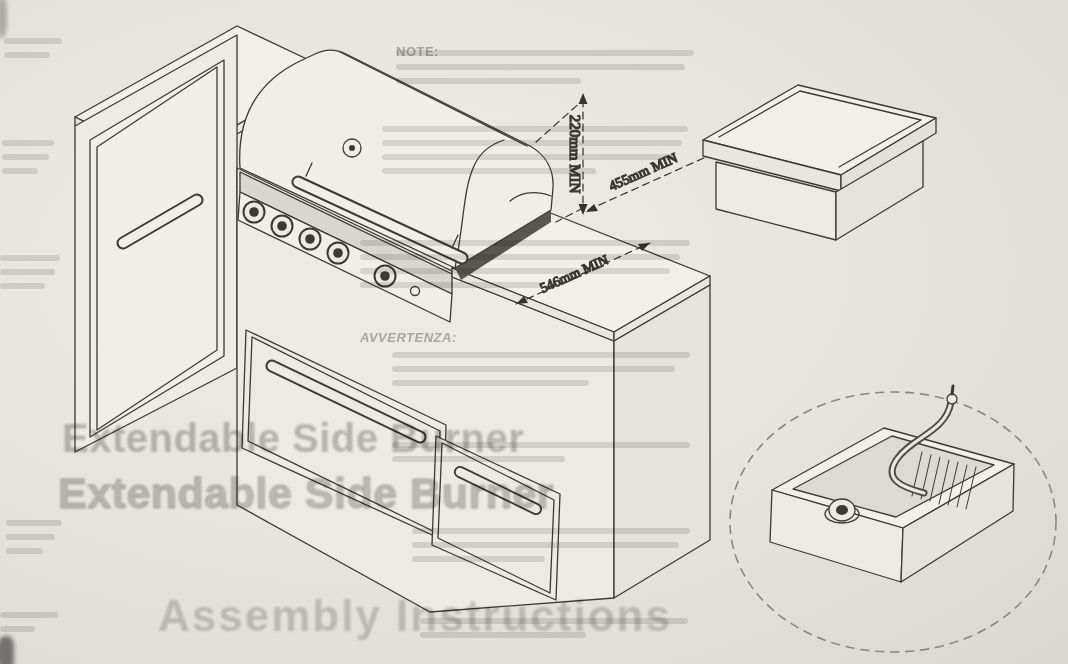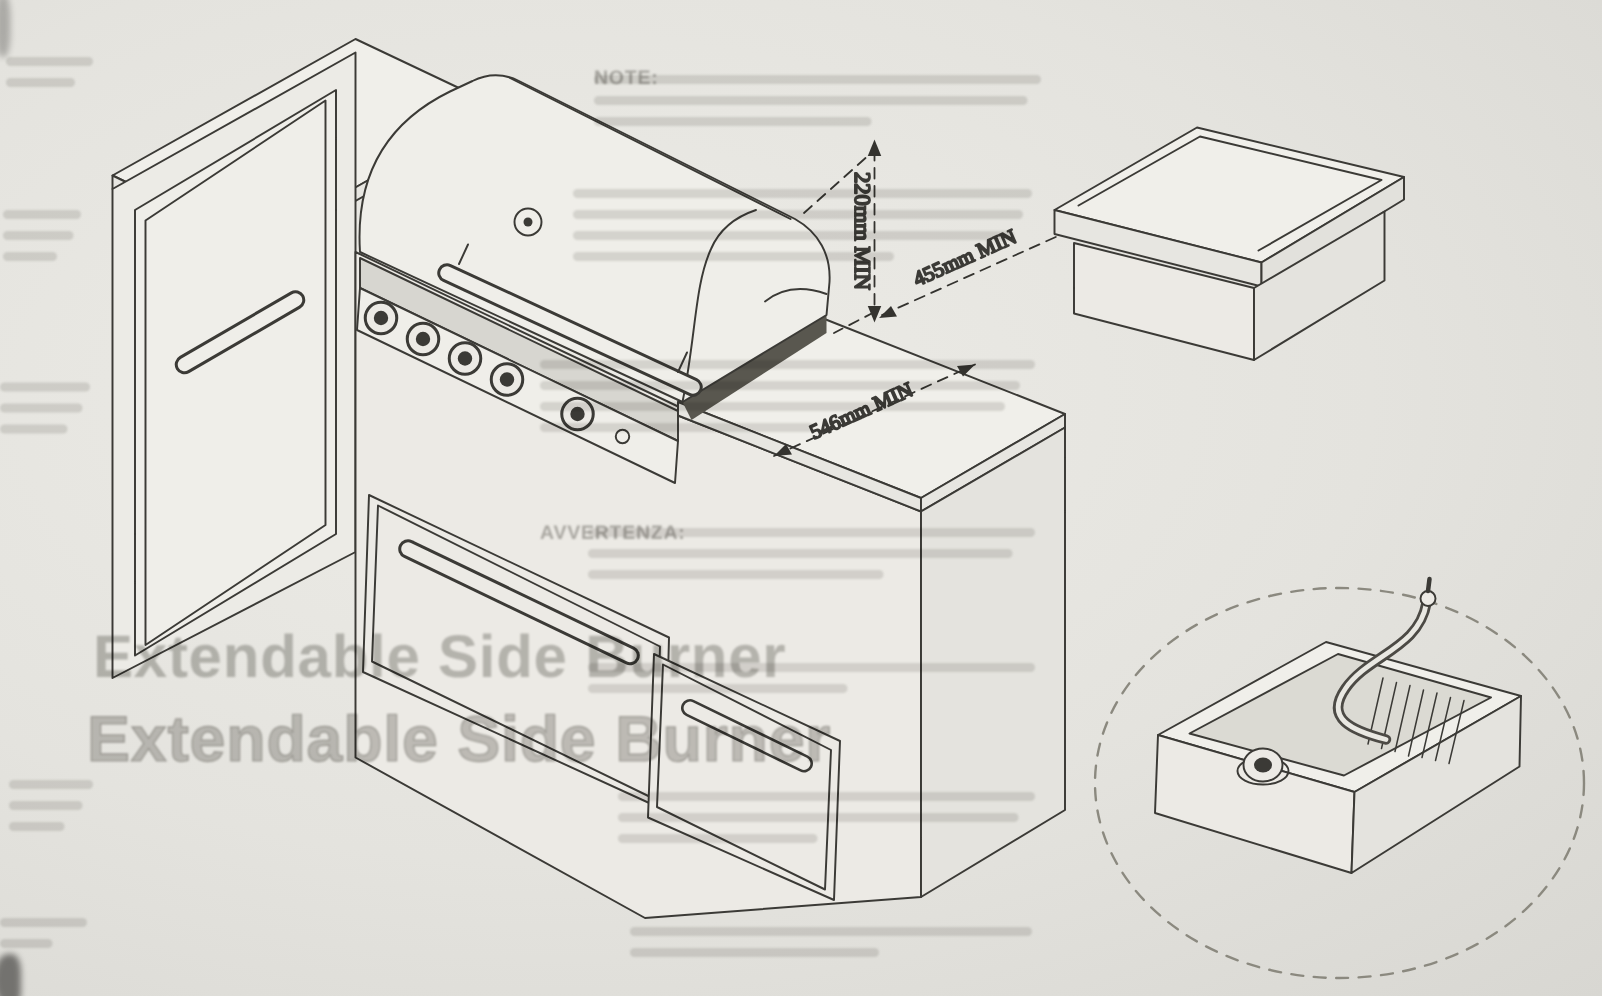--- a/index.html
+++ b/index.html
@@ -94,24 +94,25 @@
     <div class="gbar" style="width:100%"></div>
       <div class="gbar" style="width:88%"></div>
       <div class="gbar" style="width:66%"></div>
   </div>
   <div class="ghost ghost-para" style="left:0px;top:612px;width:58px;">
     <div class="gbar" style="width:100%"></div>
       <div class="gbar" style="width:60%"></div>
   </div>
 
   <div class="ghost ghost-lead" style="left:396px;top:44px;">NOTE:</div>
-  <div class="ghost ghost-lead" style="left:360px;top:347px;">AVVERTENZA:</div>
+  <div class="ghost ghost-lead" style="left:360px;top:330px;font-style:italic;">AVVERTENZA:</div>
 
   <div id="ghost-h1" class="ghost ghost-h">Extendable Side Burner</div>
   <div id="ghost-h2" class="ghost ghost-h">Extendable Side Burner</div>
+  <div id="ghost-h3" class="ghost ghost-h">Assembly Instructions</div>
 
   <svg id="lineart" viewBox="0 0 1068 664">
     <g stroke="#3b3a36" stroke-width="1.3" fill="none" stroke-linejoin="round" stroke-linecap="round">
 
       <g>
 
         <g>
           <path d="M75,117 L237,26 L332,71 L170,163 Z" fill="#f0efea"></path>
           <path d="M75,117 L170,163 L170,172 L75,126 Z" fill="#e7e6e1"></path>
           <path d="M170,163 L332,71 L332,80 L170,172 Z" fill="#e7e6e1"></path>

